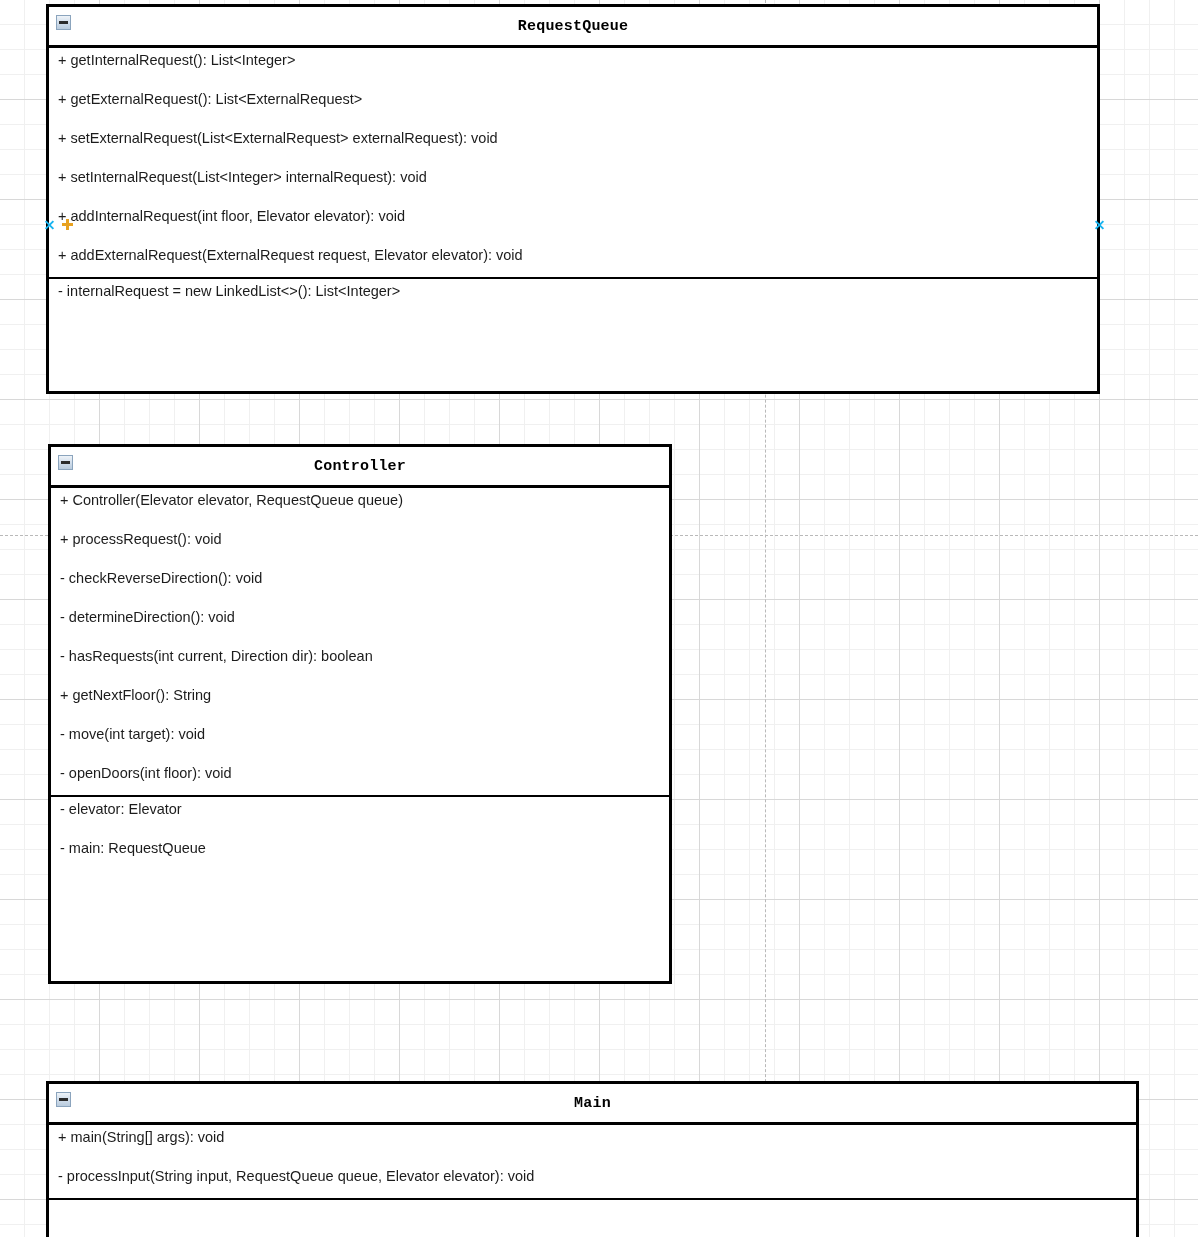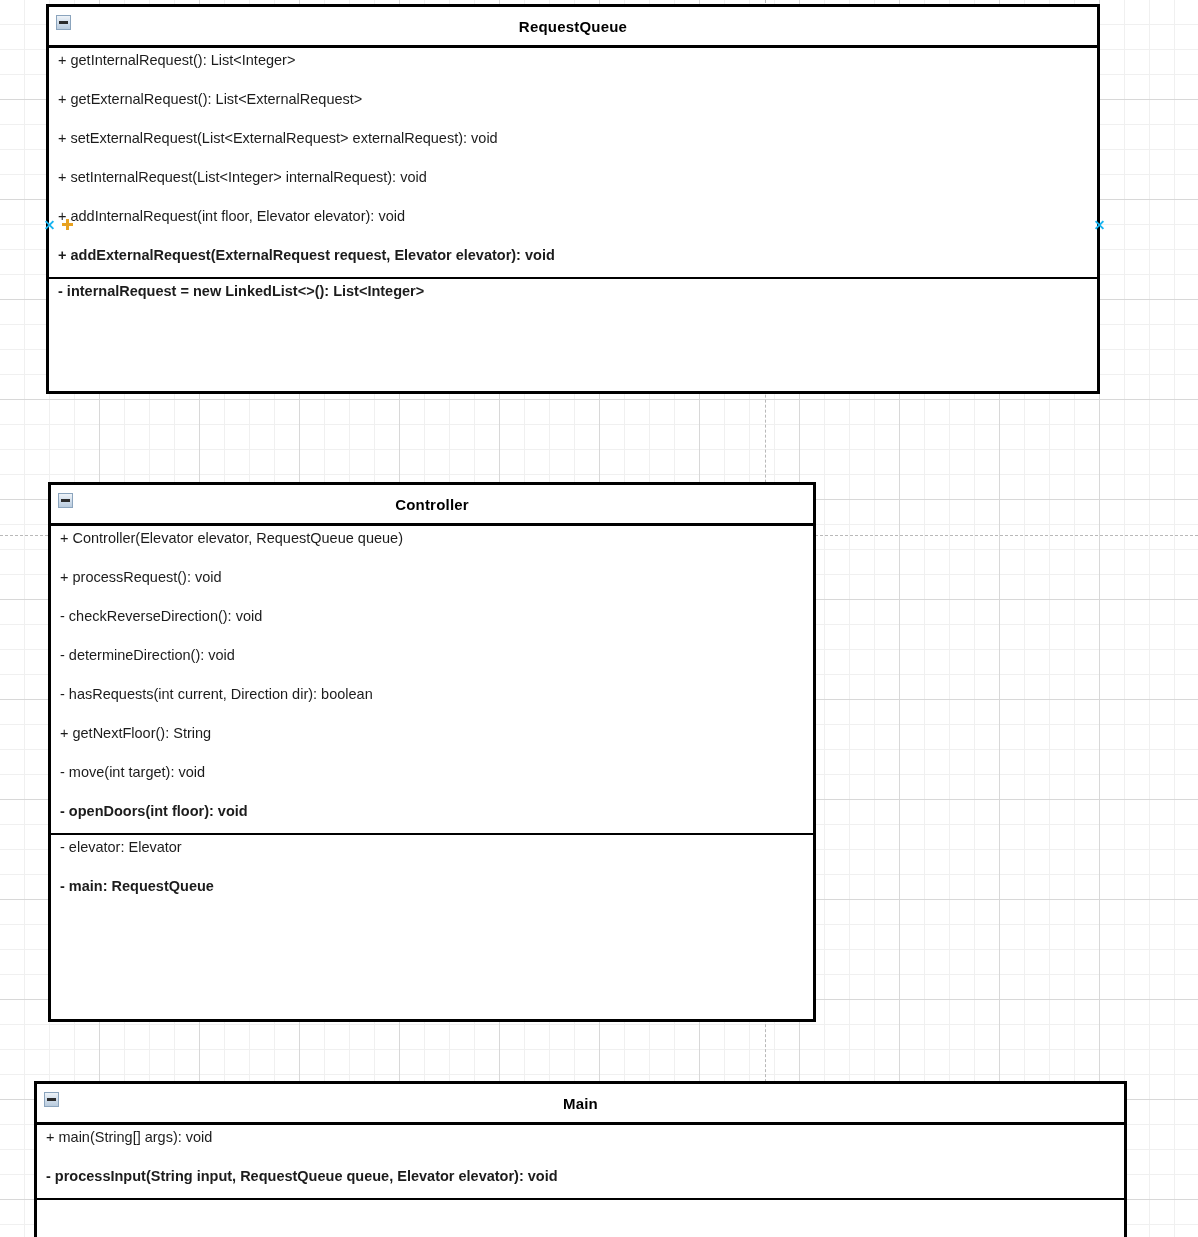--- a/index.html
+++ b/index.html
@@ -69,20 +69,21 @@
     background: #ffffff;
     display: flex;
     align-items: center;
     justify-content: center;
   }
   .uml-title {
     font-size: 15px;
     font-weight: bold;
     color: #000000;
     letter-spacing: 0.2px;
+    font-family: Liberation Mono, monospace;
   }
 
   
   .collapse-box {
     position: absolute;
     left: 7px;
     top: 8px;
     width: 15px;
     height: 15px;
     box-sizing: border-box;
@@ -110,21 +111,20 @@
   .uml-member {
     font-size: 14.5px;
     color: #1c1c1c;
     line-height: 20px;
     padding: 0 8px 0 9px;
     margin-bottom: 19px;
     white-space: nowrap;
   }
   .uml-member:last-child {
     margin-bottom: 0;
-    font-weight: bold;
   }
   .uml-compartment.empty {
     min-height: 30px;
     padding: 0;
   }
 
   
   .conn-x {
     position: absolute;
     width: 11px;
@@ -177,21 +177,21 @@
         <div class="uml-member">+ getExternalRequest(): List&lt;ExternalRequest&gt;</div>
         <div class="uml-member">+ setExternalRequest(List&lt;ExternalRequest&gt; externalRequest): void</div>
         <div class="uml-member">+ setInternalRequest(List&lt;Integer&gt; internalRequest): void</div>
         <div class="uml-member">+ addInternalRequest(int floor, Elevator elevator): void</div>
         <div class="uml-member">+ addExternalRequest(ExternalRequest request, Elevator elevator): void</div>
       </div>
       <div class="uml-compartment">
         <div class="uml-member">- internalRequest = new LinkedList&lt;&gt;(): List&lt;Integer&gt;</div>
       </div>
     </div>
-    <div class="uml-class" style="left: 48px; top: 482px; width: 768px; height: 540px;">
+    <div class="uml-class" style="left: 48px; top: 444px; width: 624px; height: 540px;">
       <div class="uml-header">
         <div class="collapse-box">
           <span class="bar"></span>
         </div>
         <div class="uml-title">Controller</div>
       </div>
       <div class="uml-compartment">
         <div class="uml-member">+ Controller(Elevator elevator, RequestQueue queue)</div>
         <div class="uml-member">+ processRequest(): void</div>
         <div class="uml-member">- checkReverseDirection(): void</div>
@@ -199,21 +199,21 @@
         <div class="uml-member">- hasRequests(int current, Direction dir): boolean</div>
         <div class="uml-member">+ getNextFloor(): String</div>
         <div class="uml-member">- move(int target): void</div>
         <div class="uml-member">- openDoors(int floor): void</div>
       </div>
       <div class="uml-compartment">
         <div class="uml-member">- elevator: Elevator</div>
         <div class="uml-member">- main: RequestQueue</div>
       </div>
     </div>
-    <div class="uml-class clipped-bottom" style="left: 34px; top: 1081px; width: 1093px; height: 156px;">
+    <div class="uml-class clipped-bottom" style="left: 46px; top: 1081px; width: 1093px; height: 156px;">
       <div class="uml-header">
         <div class="collapse-box">
           <span class="bar"></span>
         </div>
         <div class="uml-title">Main</div>
       </div>
       <div class="uml-compartment">
         <div class="uml-member">+ main(String[] args): void</div>
         <div class="uml-member">- processInput(String input, RequestQueue queue, Elevator elevator): void</div>
       </div>

